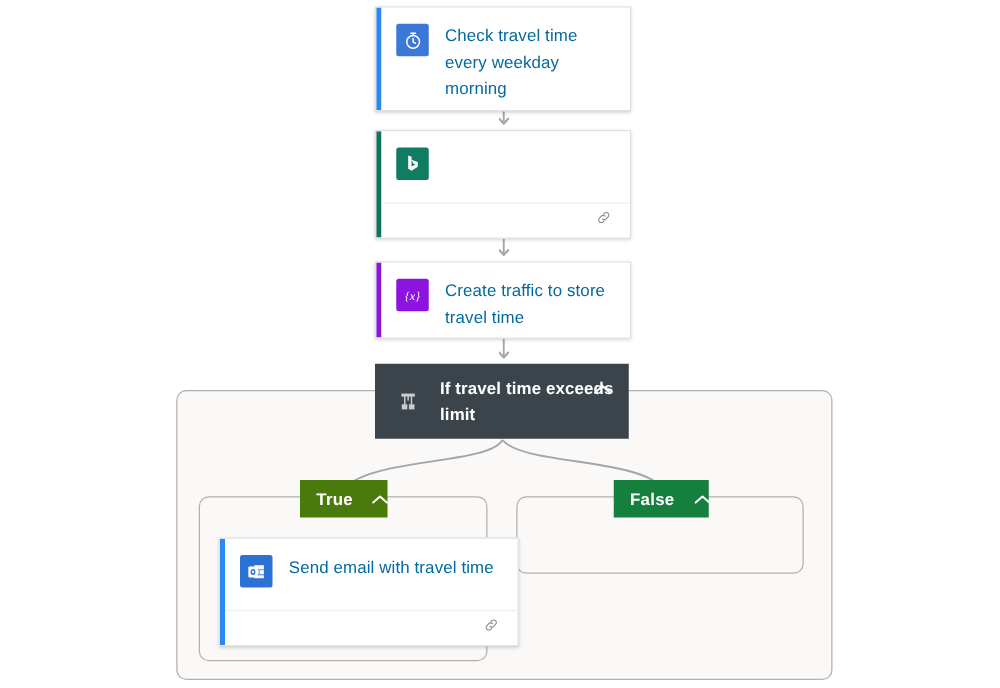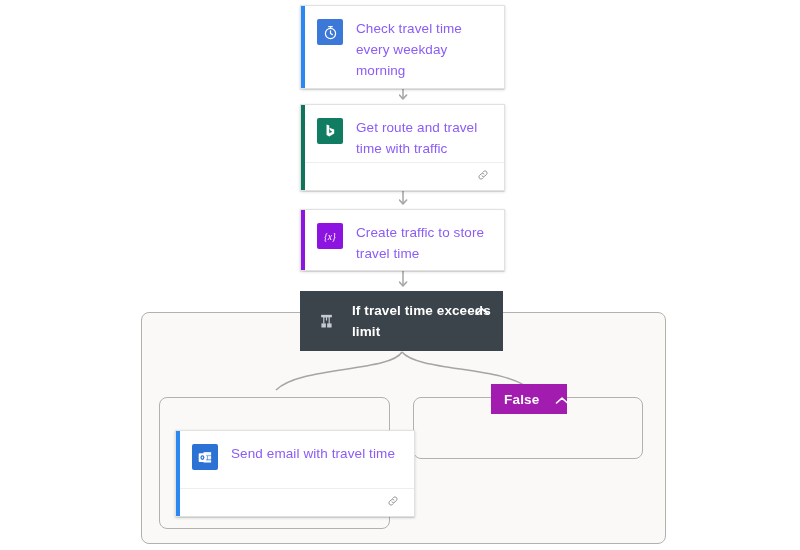--- a/index.html
+++ b/index.html
@@ -62,21 +62,21 @@
     border-radius: 2px;
     display: flex;
     align-items: center;
     justify-content: center;
     margin-top: 1px;
   }
   .card-title {
     margin-left: 13px;
     font-size: 13.5px;
     line-height: 21px;
-    color: #8b5cf6;
+    color: #0369a1;
     font-weight: 400;
     letter-spacing: 0.1px;
   }
   .card-foot {
     position: absolute;
     left: 4px;
     right: 0;
     bottom: 0;
     height: 28px;
     border-top: 1px solid #eeeeee;
@@ -208,21 +208,20 @@
 
   <div class="card" style="left:300px; top:104px; width:205px; height:87px;">
     <div class="card-accent" style="background:#10735c;"></div>
     <div class="card-head">
       <div class="card-icon" style="background:#107c61;">
         <svg width="18" height="18" viewBox="0 0 24 24">
           <path d="M7.4 3.2 L11.0 4.6 L11.0 15.0 L15.1 12.9 L12.7 11.8 L11.0 7.6
                    L17.6 10.0 L17.6 15.2 L11.0 19.4 L7.4 17.3 Z" fill="#ffffff"></path>
         </svg>
       </div>
-      <div class="card-title">Get route and travel time with traffic</div>
     </div>
     <div class="card-foot">
       <span>
         <svg width="14" height="14" viewBox="0 0 24 24" fill="none" stroke="#8a8886" stroke-width="1.5" stroke-linecap="round">
           <path d="M10.2 13.8 a3.6 3.6 0 0 0 5.1 0 l2.6 -2.6 a3.6 3.6 0 1 0 -5.1 -5.1 l-1.2 1.2"></path>
           <path d="M13.8 10.2 a3.6 3.6 0 0 0 -5.1 0 l-2.6 2.6 a3.6 3.6 0 1 0 5.1 5.1 l1.2 -1.2"></path>
         </svg>
       </span>
     </div>
   </div>
@@ -251,22 +250,30 @@
       </svg>
     </div>
     <div class="cond-title">If travel time exceeds limit</div>
     <span class="cond-chevron">
       <svg width="18" height="14" viewBox="0 0 18 14" fill="none" stroke="#ffffff" stroke-width="1.6" stroke-linecap="round" stroke-linejoin="round">
         <path d="M3 9.2 L9 3.8 L15 9.2"></path>
       </svg>
     </span>
   </div>
 
-
-  <div class="badge" style="left:491px; top:384px; width:76px; background:#a21caf;">
+  <div class="badge" style="left:240px; top:384px; width:70px; background:#4a7a0c;">
+    <span class="badge-label">True</span>
+    <span class="badge-chevron">
+      <svg width="16" height="12" viewBox="0 0 16 12" fill="none" stroke="#ffffff" stroke-width="1.6" stroke-linecap="round" stroke-linejoin="round">
+        <path d="M2.5 8 L8 3.2 L13.5 8"></path>
+      </svg>
+    </span>
+  </div>
+
+  <div class="badge" style="left:491px; top:384px; width:76px; background:#15803d;">
     <span class="badge-label">False</span>
     <span class="badge-chevron">
       <svg width="16" height="12" viewBox="0 0 16 12" fill="none" stroke="#ffffff" stroke-width="1.6" stroke-linecap="round" stroke-linejoin="round">
         <path d="M2.5 8 L8 3.2 L13.5 8"></path>
       </svg>
     </span>
   </div>
 
   <div class="card" style="left:175px; top:430px; width:240px; height:87px;">
     <div class="card-accent" style="background:#2b88f0;"></div>

